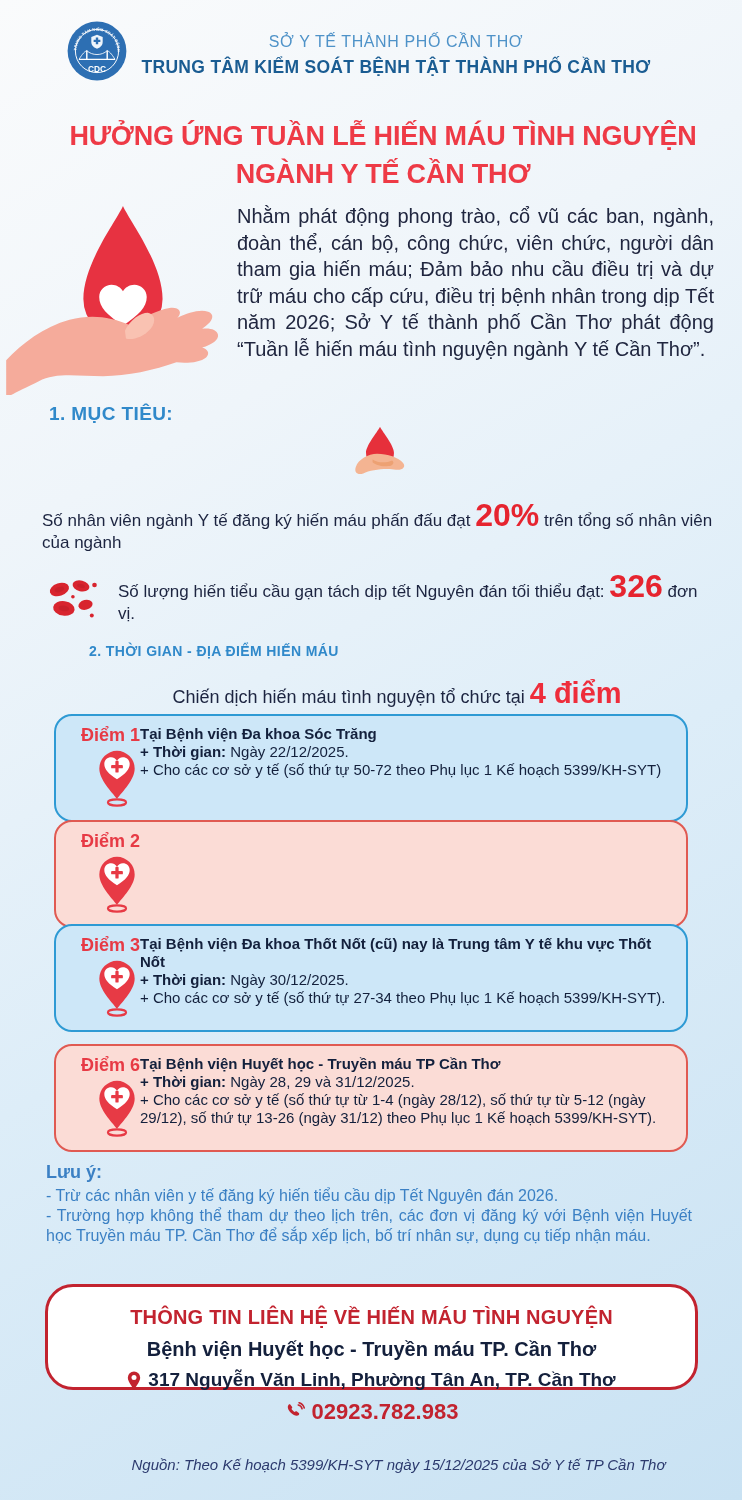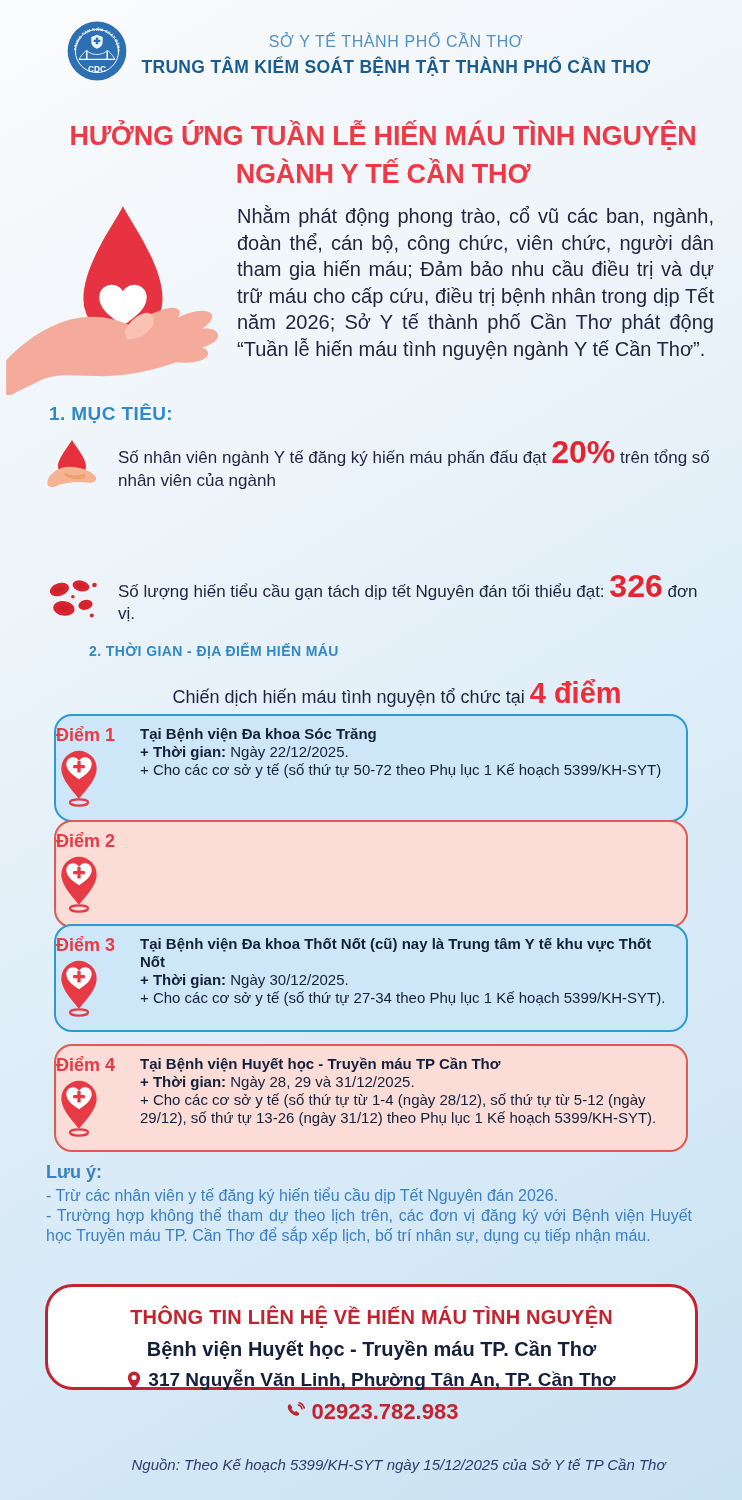--- a/index.html
+++ b/index.html
@@ -20,35 +20,35 @@
   
   .intro-illu{ position:absolute; left:6px; top:202px; width:228px; height:193px; }
   .intro-text{ position:absolute; left:237px; right:28px; top:203px;
     font-size:20px; line-height:1.33; color:#20263f; text-align:justify; }
   
   .h-blue{ position:absolute; left:49px; font-weight:800; color:#3089ca; letter-spacing:.4px; }
   .h-muctieu{ top:403px; font-size:19px; }
   .h-section2{ top:643px; font-size:14px;margin-left:40px; }
   
   .obj{ position:absolute; left:42px; right:24px; display:flex; align-items:center; gap:16px; }
-  .obj1{ top:438px; } .obj2{ top:504px; } .obj3{ top:572px; }
+  .obj1{ top:425px;flex-direction:column; } .obj2{ top:504px; } .obj3{ top:572px; }
   .obj-icon{ flex:0 0 60px; display:flex; justify-content:center; }
   .obj-text{ flex:1; font-size:17px; line-height:1.3; color:#1c2440; }
   .big-num{ font-size:32px; font-weight:800; color:#e6242f; line-height:.9; }
   
   .subtitle{ position:absolute; left:0; right:0; top:680px; text-align:center; padding-left:52px;
     font-size:18px; color:#1c2440; }
   .subtitle .big-num{ font-size:29px; color:#ee2d3b; }
   
   .card{ position:absolute; left:54px; right:54px; border-radius:18px; display:flex;
     padding:9px 10px 9px 0; }
   .card-blue{ background:#cde7f8; border:2px solid #2e9ad4; }
   .card-red{ background:#fbdcd6; border:2px solid #e05a52; }
   .card1{ top:714px; } .card2{ top:820px; } .card3{ top:924px; } .card4{ top:1044px; }
-  .badge{ flex:0 0 84px; text-align:left; }
+  .badge{ flex:0 0 84px; text-align:right; }
   .badge-label{ font-size:18px; font-weight:800; color:#e73a45; }
   .badge svg{ margin-top:3px; }
   .card-content{ flex:1; font-size:15px; line-height:1.2; color:#13203c; padding-right:4px; }
   .card-name{ font-weight:800; }
   .bold{ font-weight:700; }
   
   .notes{ position:absolute; left:46px; right:50px; top:1162px; color:#3b80c4; }
   .notes-heading{ font-size:18px; font-weight:800; margin-bottom:3px; }
   .notes-item{ font-size:16px; line-height:1.26; text-align:justify; }
   
@@ -197,21 +197,21 @@
     </div>
     <div class="card-content">
       <div class="card-name">Tại Bệnh viện Đa khoa Thốt Nốt (cũ) nay là Trung tâm Y tế khu vực Thốt Nốt</div>
       <div><span class="bold">+ Thời gian:</span><span> Ngày 30/12/2025.</span></div>
       <div>+ Cho các cơ sở y tế (số thứ tự 27-34 theo Phụ lục 1 Kế hoạch 5399/KH-SYT).</div>
     </div>
   </div>
 
   <div class="card card-red card4">
     <div class="badge">
-      <div class="badge-label">Điểm 4</div>
+      <div class="badge-label">Điểm 6</div>
       <svg viewBox="0 0 50 64" width="46" height="58">
         <ellipse cx="25" cy="59" rx="10" ry="3.4" fill="none" stroke="#e73a45" stroke-width="2.4"></ellipse>
         <path d="M25 2 A 19.5 19.5 0 0 1 44.5 21.5 C 44.5 34 31 47 25 55 C 19 47 5.5 34 5.5 21.5 A 19.5 19.5 0 0 1 25 2 Z" fill="#e73a45"></path>
         <path d="M25 33.5 C 15.5 27 11 22.5 11 16.5 C 11 12 14.5 9 18.5 9 C 21.3 9 23.8 10.6 25 13 C 26.2 10.6 28.7 9 31.5 9 C 35.5 9 39 12 39 16.5 C 39 22.5 34.5 27 25 33.5 Z" fill="#ffffff"></path>
         <rect x="23.2" y="13" width="3.6" height="13" rx="1" fill="#e73a45"></rect>
         <rect x="18.5" y="17.7" width="13" height="3.6" rx="1" fill="#e73a45"></rect>
       </svg>
     </div>
     <div class="card-content">
       <div class="card-name">Tại Bệnh viện Huyết học - Truyền máu TP Cần Thơ</div>

